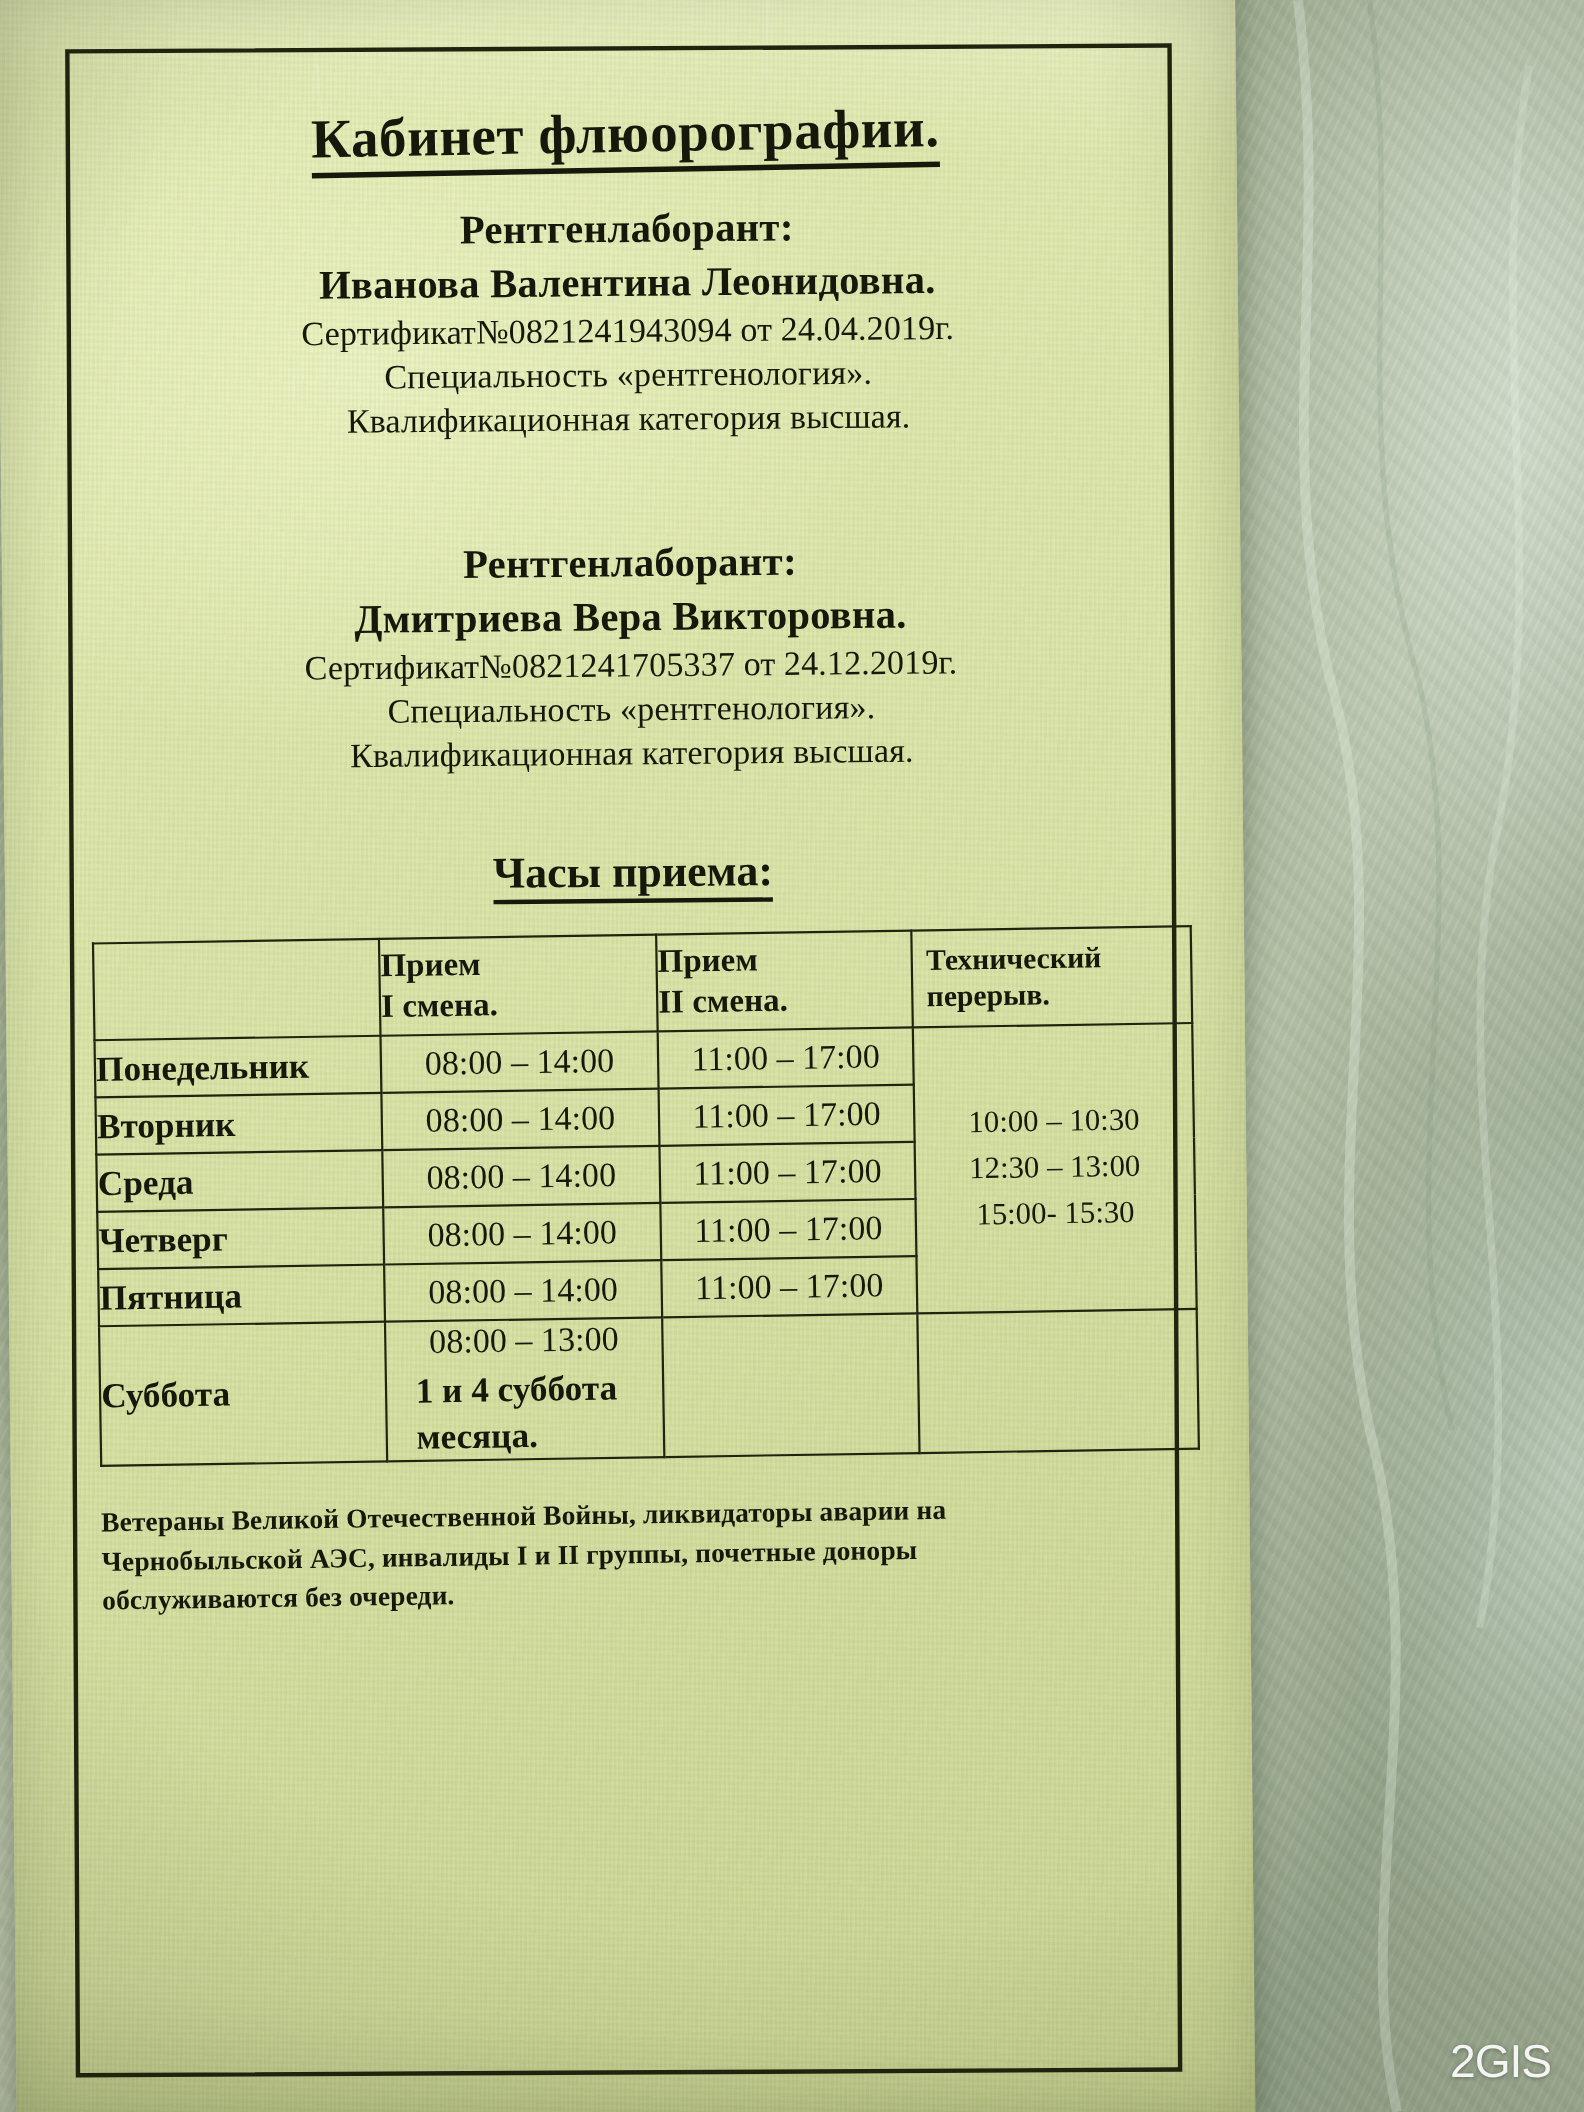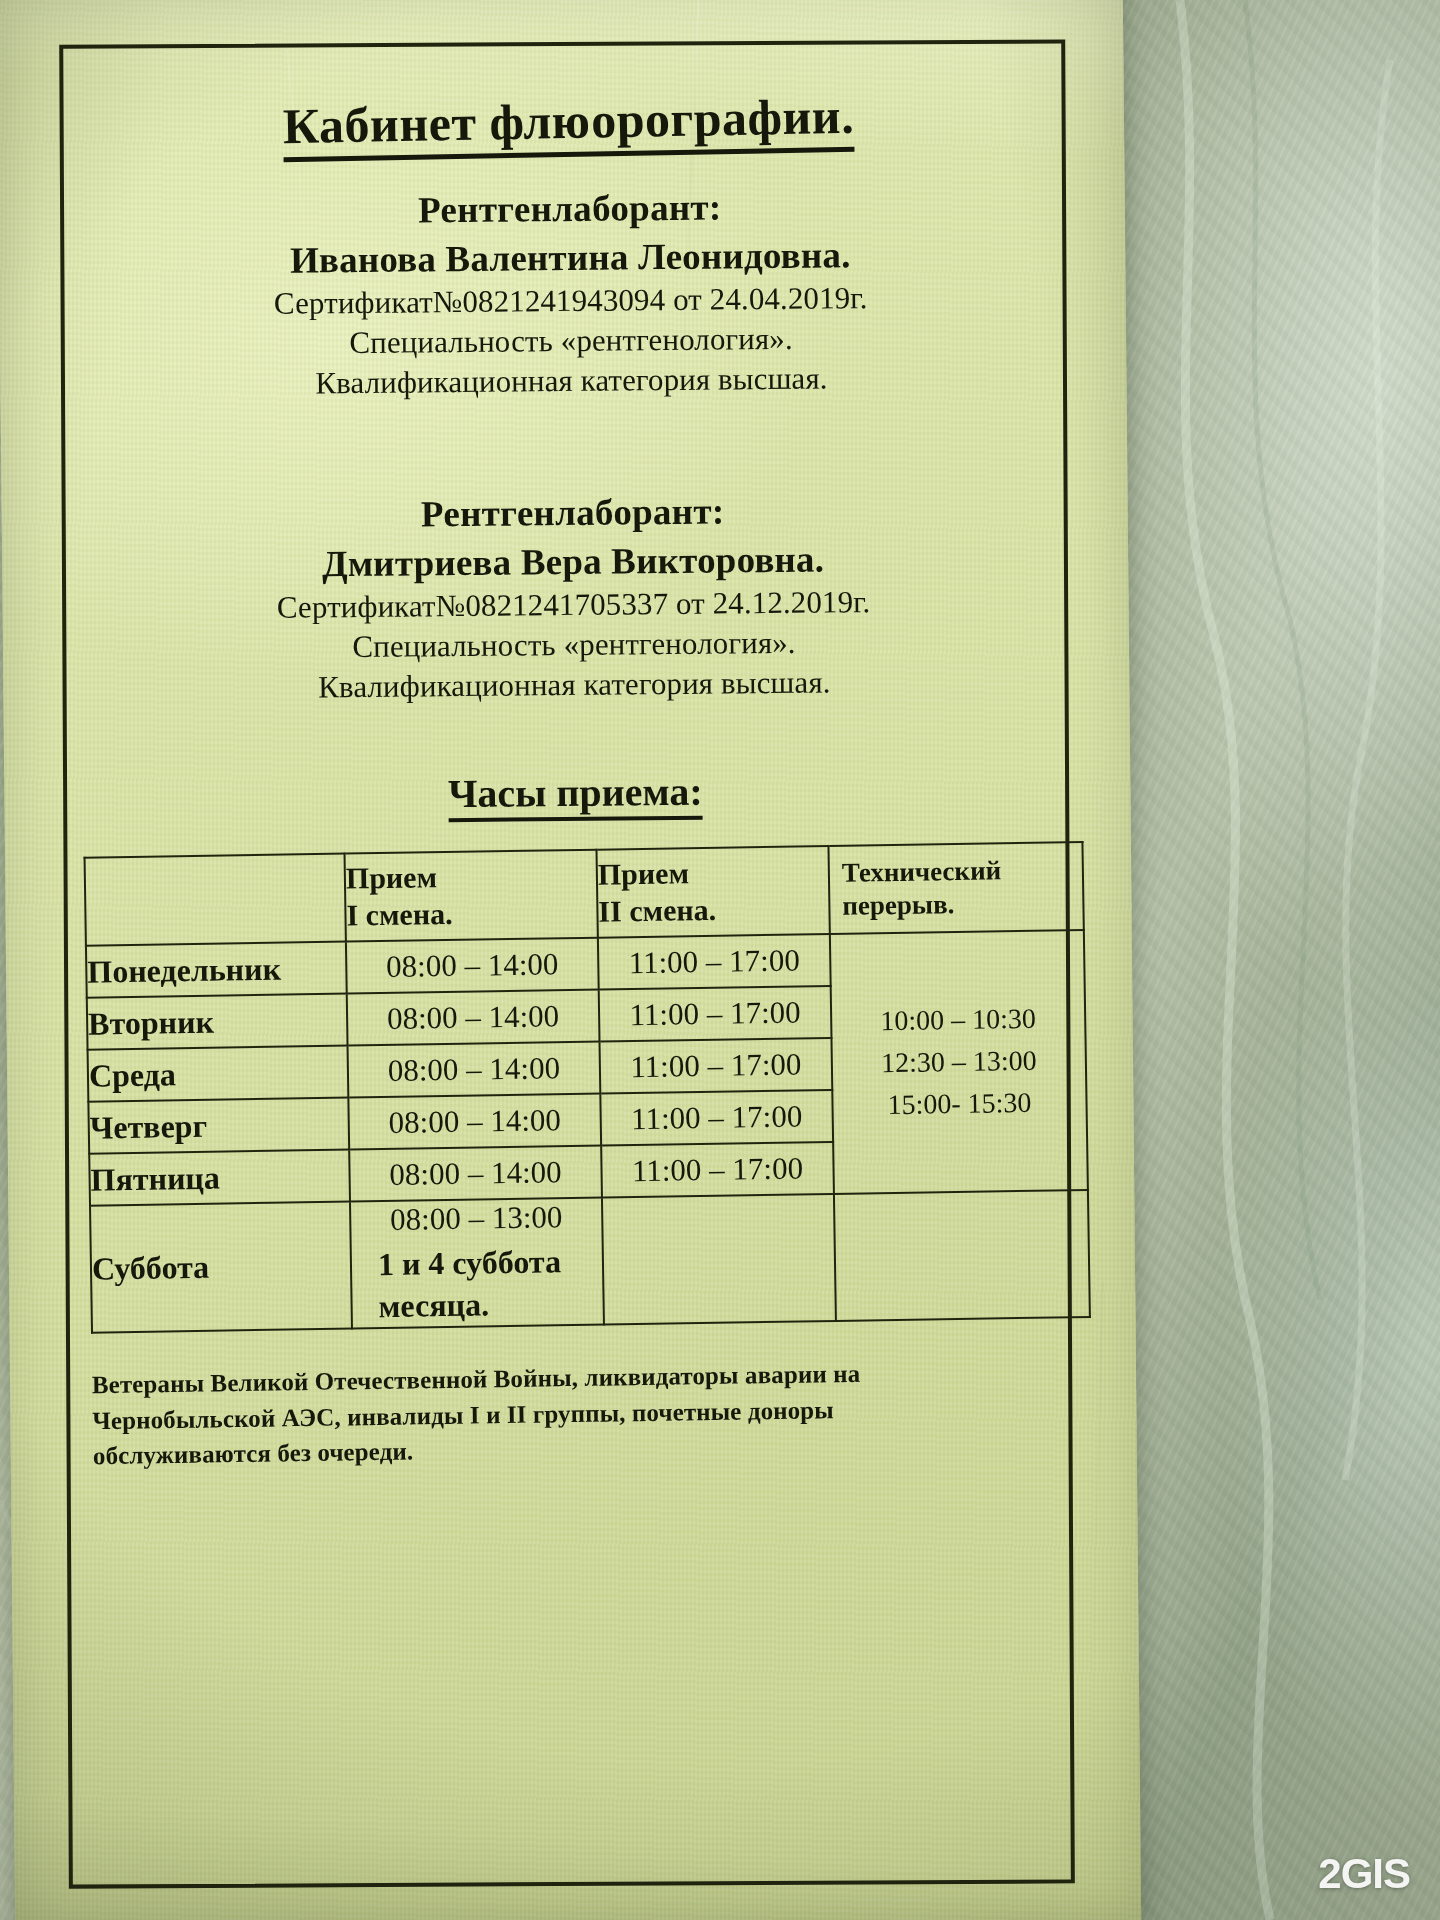--- a/index.html
+++ b/index.html
@@ -227,21 +227,21 @@
   }
   .footer span { display: block; }
 
   
   .watermark {
     position: absolute;
     right: 30px;
     bottom: 22px;
     font-family: "Liberation Sans", sans-serif;
     font-size: 42px;
-    font-weight: bold;
+    font-weight: normal;
     color: rgba(255,255,255,.92);
     letter-spacing: -1px;
     text-shadow: 0 1px 4px rgba(0,0,0,.35);
   }
 
   
   .vignette {
     position: absolute;
     inset: 0;
     pointer-events: none;

